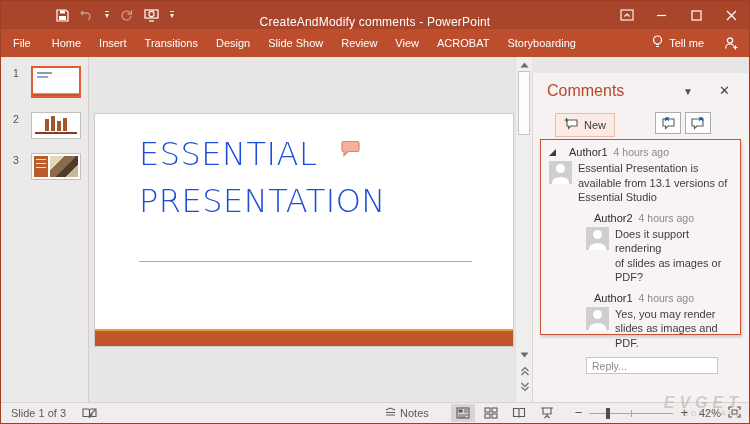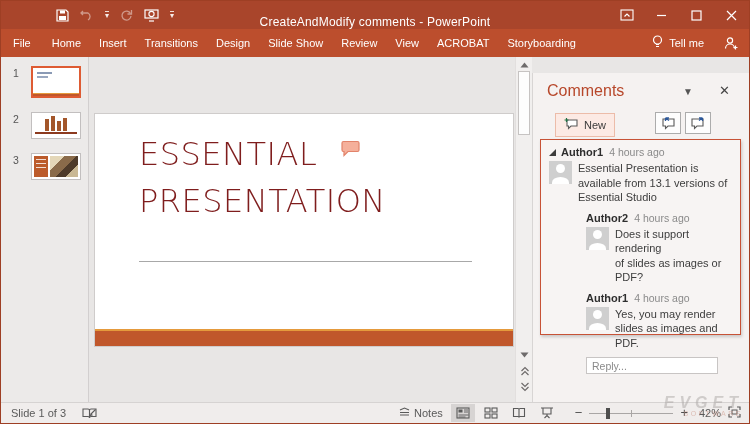--- a/index.html
+++ b/index.html
@@ -42,21 +42,21 @@
   .t2 .bars i { display:block; width:4px; background:#A3562A; }
   .t2 .baseline { position:absolute; left:3px; right:3px; bottom:4px; height:2px; background:#8C3A1F; }
   .t3 .block { position:absolute; left:2px; top:2px; bottom:2px; width:14px; background:#BC5B2B; }
   .t3 .block i { display:block; height:1px; background:rgba(255,255,255,.8); margin:3px 2px 0; }
   .t3 .photo { position:absolute; left:18px; top:2px; right:2px; bottom:2px;
     background:linear-gradient(135deg,#E4D7B8 0 30%,#8A6B4A 30% 55%,#4E3B2A 55% 75%,#C9B894 75% 100%); }
   
   .editor { position:absolute; left:89px; top:0; right:234px; bottom:0; background:#E8E6E5; }
   .slide { position:absolute; left:4px; top:56px; width:420px; height:234px; background:#fff; border:1px solid #CFCCCB; }
   .slide-title { position:absolute; left:44px; top:17px; font-family:"DejaVu Sans","Liberation Sans",sans-serif;
-    font-weight:200; font-size:32px; line-height:47px; letter-spacing:.5px; color:#7f1d1d; white-space:pre-line; }
+    font-weight:200; font-size:32px; line-height:47px; letter-spacing:.5px; color:#1d4ed8; white-space:pre-line; }
   .slide-balloon { position:absolute; left:246px; top:26px; }
   .slide-hr { position:absolute; left:44px; top:147px; width:333px; border-top:1px solid #A8A8A8; }
   .slide-bar { position:absolute; left:0; right:0; bottom:0; height:17px; background:#C0572B; border-top:2px solid #E59A3C; }
   
   .vscroll { position:absolute; right:217px; top:0; bottom:0; width:17px; background:#F1EFEE; border-left:1px solid #E2DFDE; }
   .sbtn { position:absolute; left:0; width:17px; height:14px; display:flex; align-items:center; justify-content:center; }
   .scroll-thumb { position:absolute; left:2px; top:14px; width:12px; height:64px; background:#FDFDFD; border:1px solid #C6C3C2; }
   
   .pane { position:absolute; right:0; top:16px; bottom:0; width:217px; background:#F5F2F1; border-left:1px solid #D8D5D4; }
   .pane-title { position:absolute; left:14px; top:9px; font-size:16px; color:#B7472A; }
@@ -64,37 +64,37 @@
   .pane-close { position:absolute; left:186px; top:10px; font-size:13px; color:#444; }
   .new-btn { position:absolute; left:22px; top:40px; height:24px; display:flex; align-items:center; gap:5px;
     padding:0 8px; background:#FCEAE4; border:1px solid #ECBCA9; font-size:11px; color:#3B3B3B; }
   .nav-btn { position:absolute; top:39px; width:26px; height:22px; background:#FDFDFD; border:1px solid #ACACAC;
     display:flex; align-items:center; justify-content:center; }
   .nav-prev { left:122px; } .nav-next { left:152px; }
   .card { position:absolute; left:7px; right:8px; top:66px; height:196px; background:#F7F4F3;
     border:1px solid #C75236; box-shadow:1px 2px 3px rgba(0,0,0,.18); padding:6px 8px; font-size:11px; }
   .c-head { display:flex; align-items:center; gap:6px; }
   .marker { width:0; height:0; border-left:7px solid transparent; border-bottom:7px solid #3D3D3D; margin-right:-1px; }
-  .author { font-weight:bold; color:#2E2E2E; }
+  .author { font-weight:normal; color:#2E2E2E;margin-left:8px; }
   .time { color:#8A8A8A; font-size:10.5px; }
   .c-body { display:flex; gap:6px; margin:3px 0 7px; }
   .avatar { flex:0 0 23px; width:23px; height:23px; background:#CFCFCF; position:relative; overflow:hidden; }
   .avatar::before { content:""; position:absolute; top:3px; left:7px; width:9px; height:9px; border-radius:50%; background:#fff; }
   .avatar::after { content:""; position:absolute; bottom:-4px; left:3px; width:17px; height:11px; border-radius:50% 50% 0 0; background:#fff; }
   .c-text { color:#3D3D3D; line-height:14.5px; white-space:pre-line; }
   .reply { margin-left:37px; }
   .reply-input { display:block; margin-left:37px; margin-top:2px; width:132px; height:17px; border:1px solid #C8C5C4;
     background:#fff; font-size:10.5px; padding:0 5px; color:#555; font-family:inherit; }
   .reply-input::placeholder { color:#8A8A8A; }
   
   .statusbar { position:absolute; left:0; right:0; bottom:0; height:21px; background:#F0EDEC; border-top:1px solid #D6D3D2;
     display:flex; align-items:center; font-size:11px; color:#5A5A5A; }
   .slide-ind { margin-left:10px; white-space:nowrap; }
   .proof { margin-left:16px; display:flex; align-items:center; }
-  .notes { display:flex; align-items:center; gap:3px; margin-right:8px; }
+  .notes { display:flex; align-items:center; gap:3px; margin-right:22px; }
   .views { display:flex; align-items:center; gap:4px; margin-right:16px; }
   .view-btn { width:24px; height:18px; display:flex; align-items:center; justify-content:center; }
   .view-btn.active { background:#D7D4D3; }
   .zoomer { display:flex; align-items:center; gap:7px; margin-right:8px; }
   .z-minus,.z-plus { font-size:13px; color:#4E4E4E; line-height:10px; }
   .z-track { position:relative; width:84px; height:11px; }
   .z-track::before { content:""; position:absolute; left:0; right:0; top:5px; height:1px; background:#A9A6A5; }
   .z-tick { position:absolute; left:42px; top:2px; width:1px; height:7px; background:#A9A6A5; }
   .z-thumb { position:absolute; left:17px; top:0; width:4px; height:11px; background:#4E4E4E; }
   .z-label { min-width:26px; text-align:right; }

